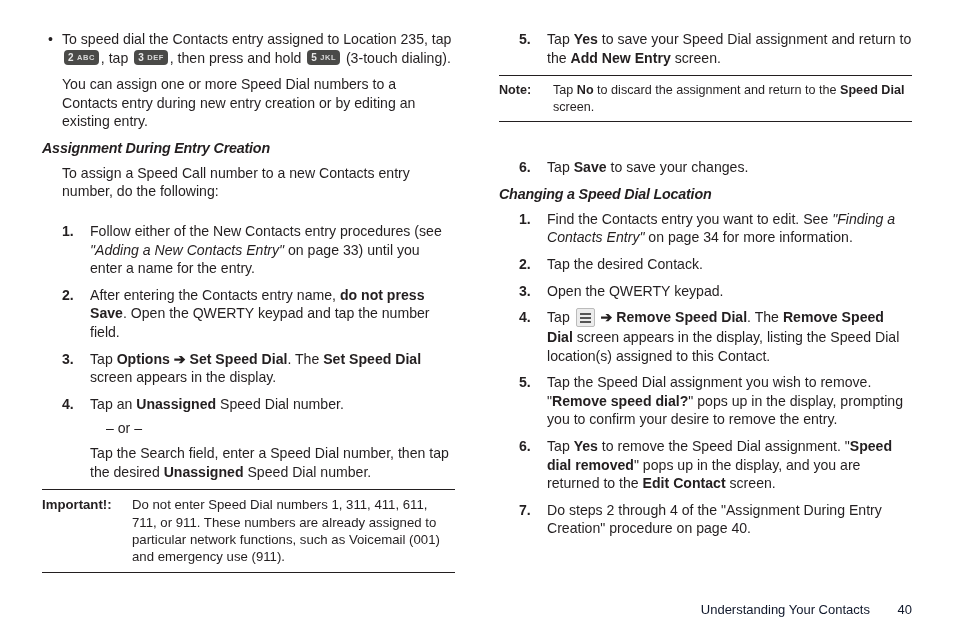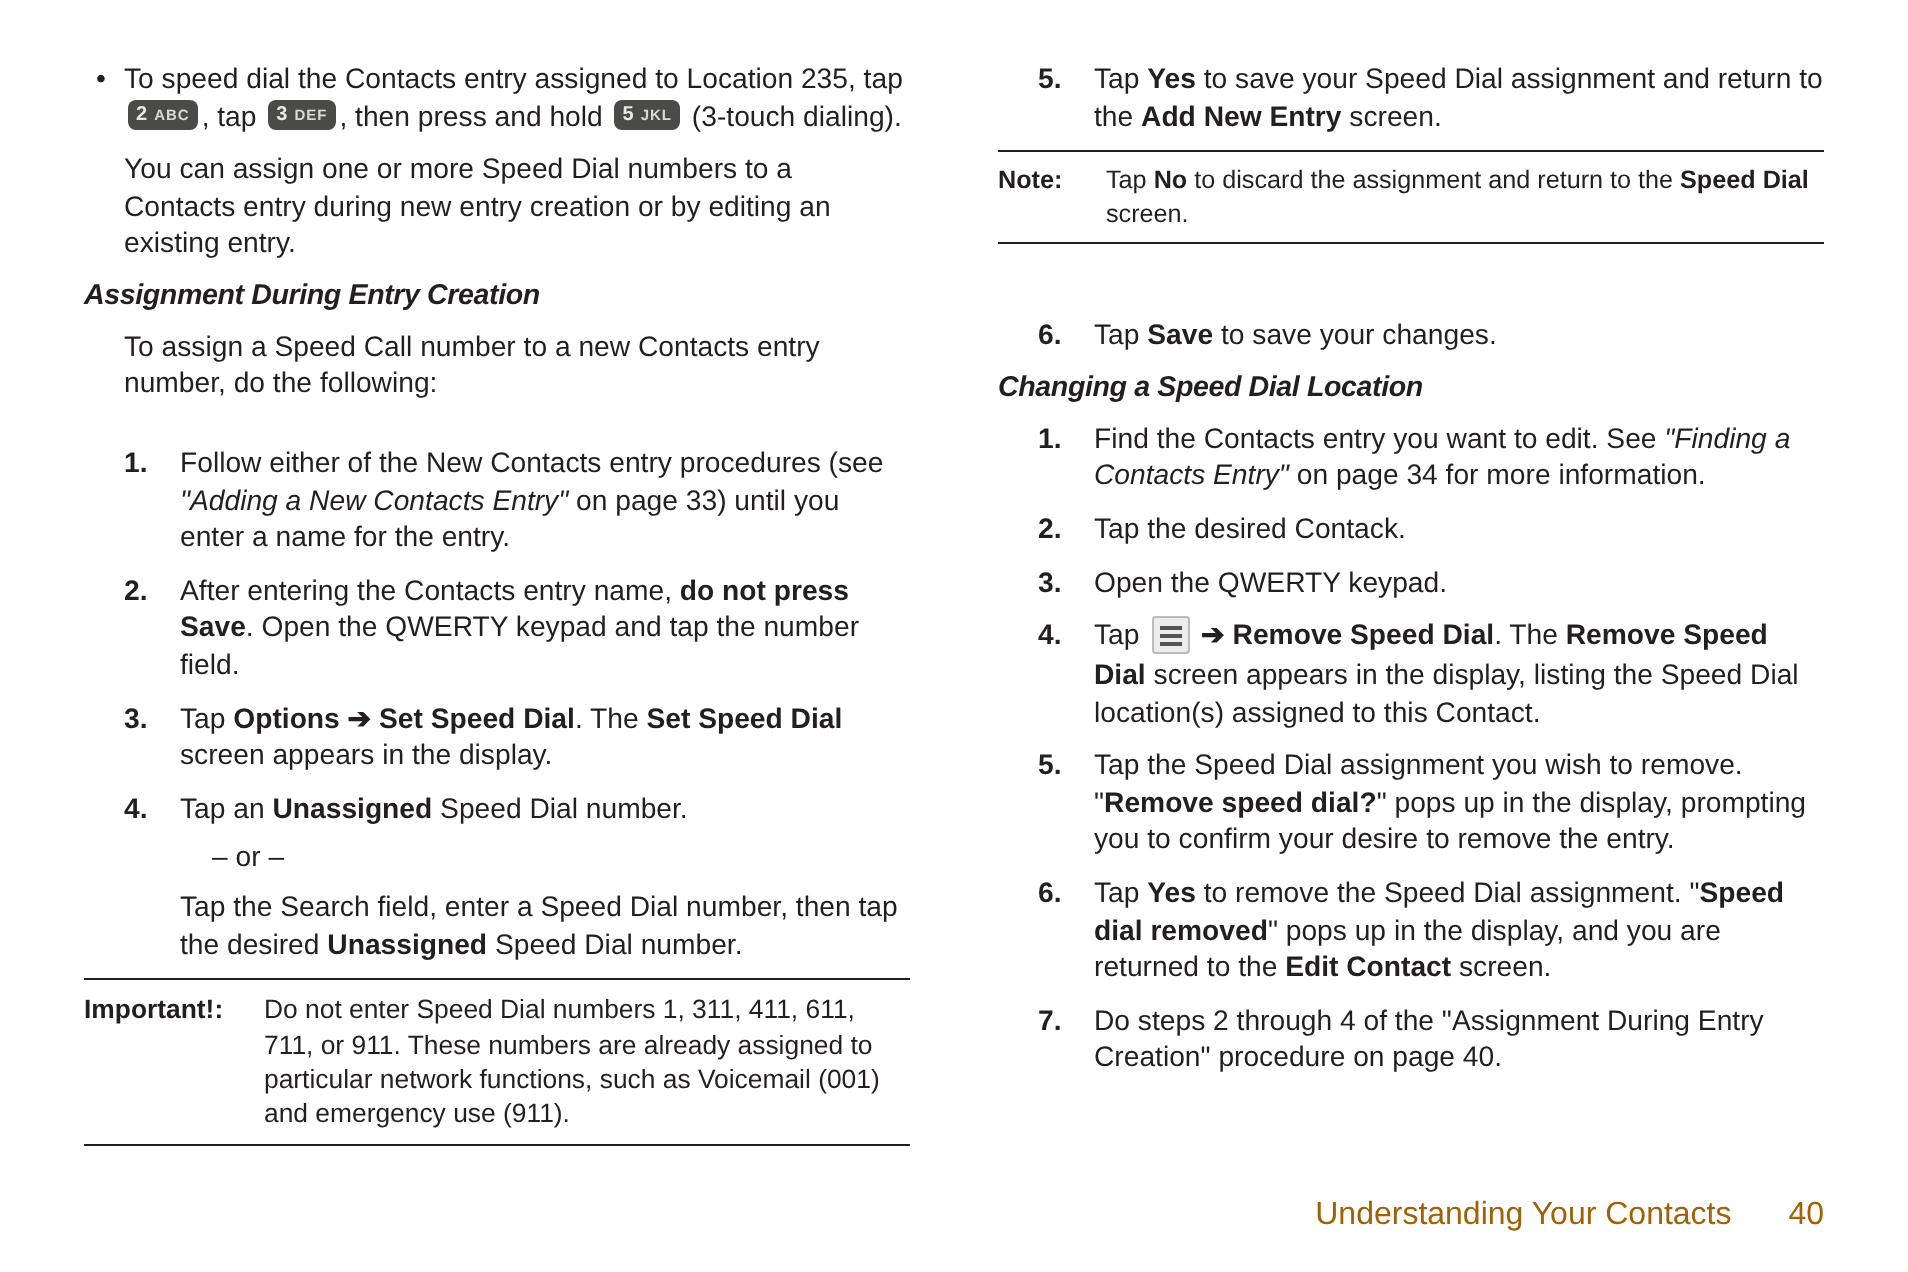--- a/index.html
+++ b/index.html
@@ -143,22 +143,22 @@
   .menu-icon::after  { top: 12px; }
 
   .arrow {
     font-weight: 700;
   }
 
   .footer {
     position: absolute;
     right: 42px;
     bottom: 18px;
-    font-size: 16px;
-    color: #a16207;
+    font-size: 13px;
+    color: #0f172a;
   }
   .footer .pn { margin-left: 24px; }
 </style>
 </head>
 <body>
 
 <div class="page">
 
   <div class="col left">
 

